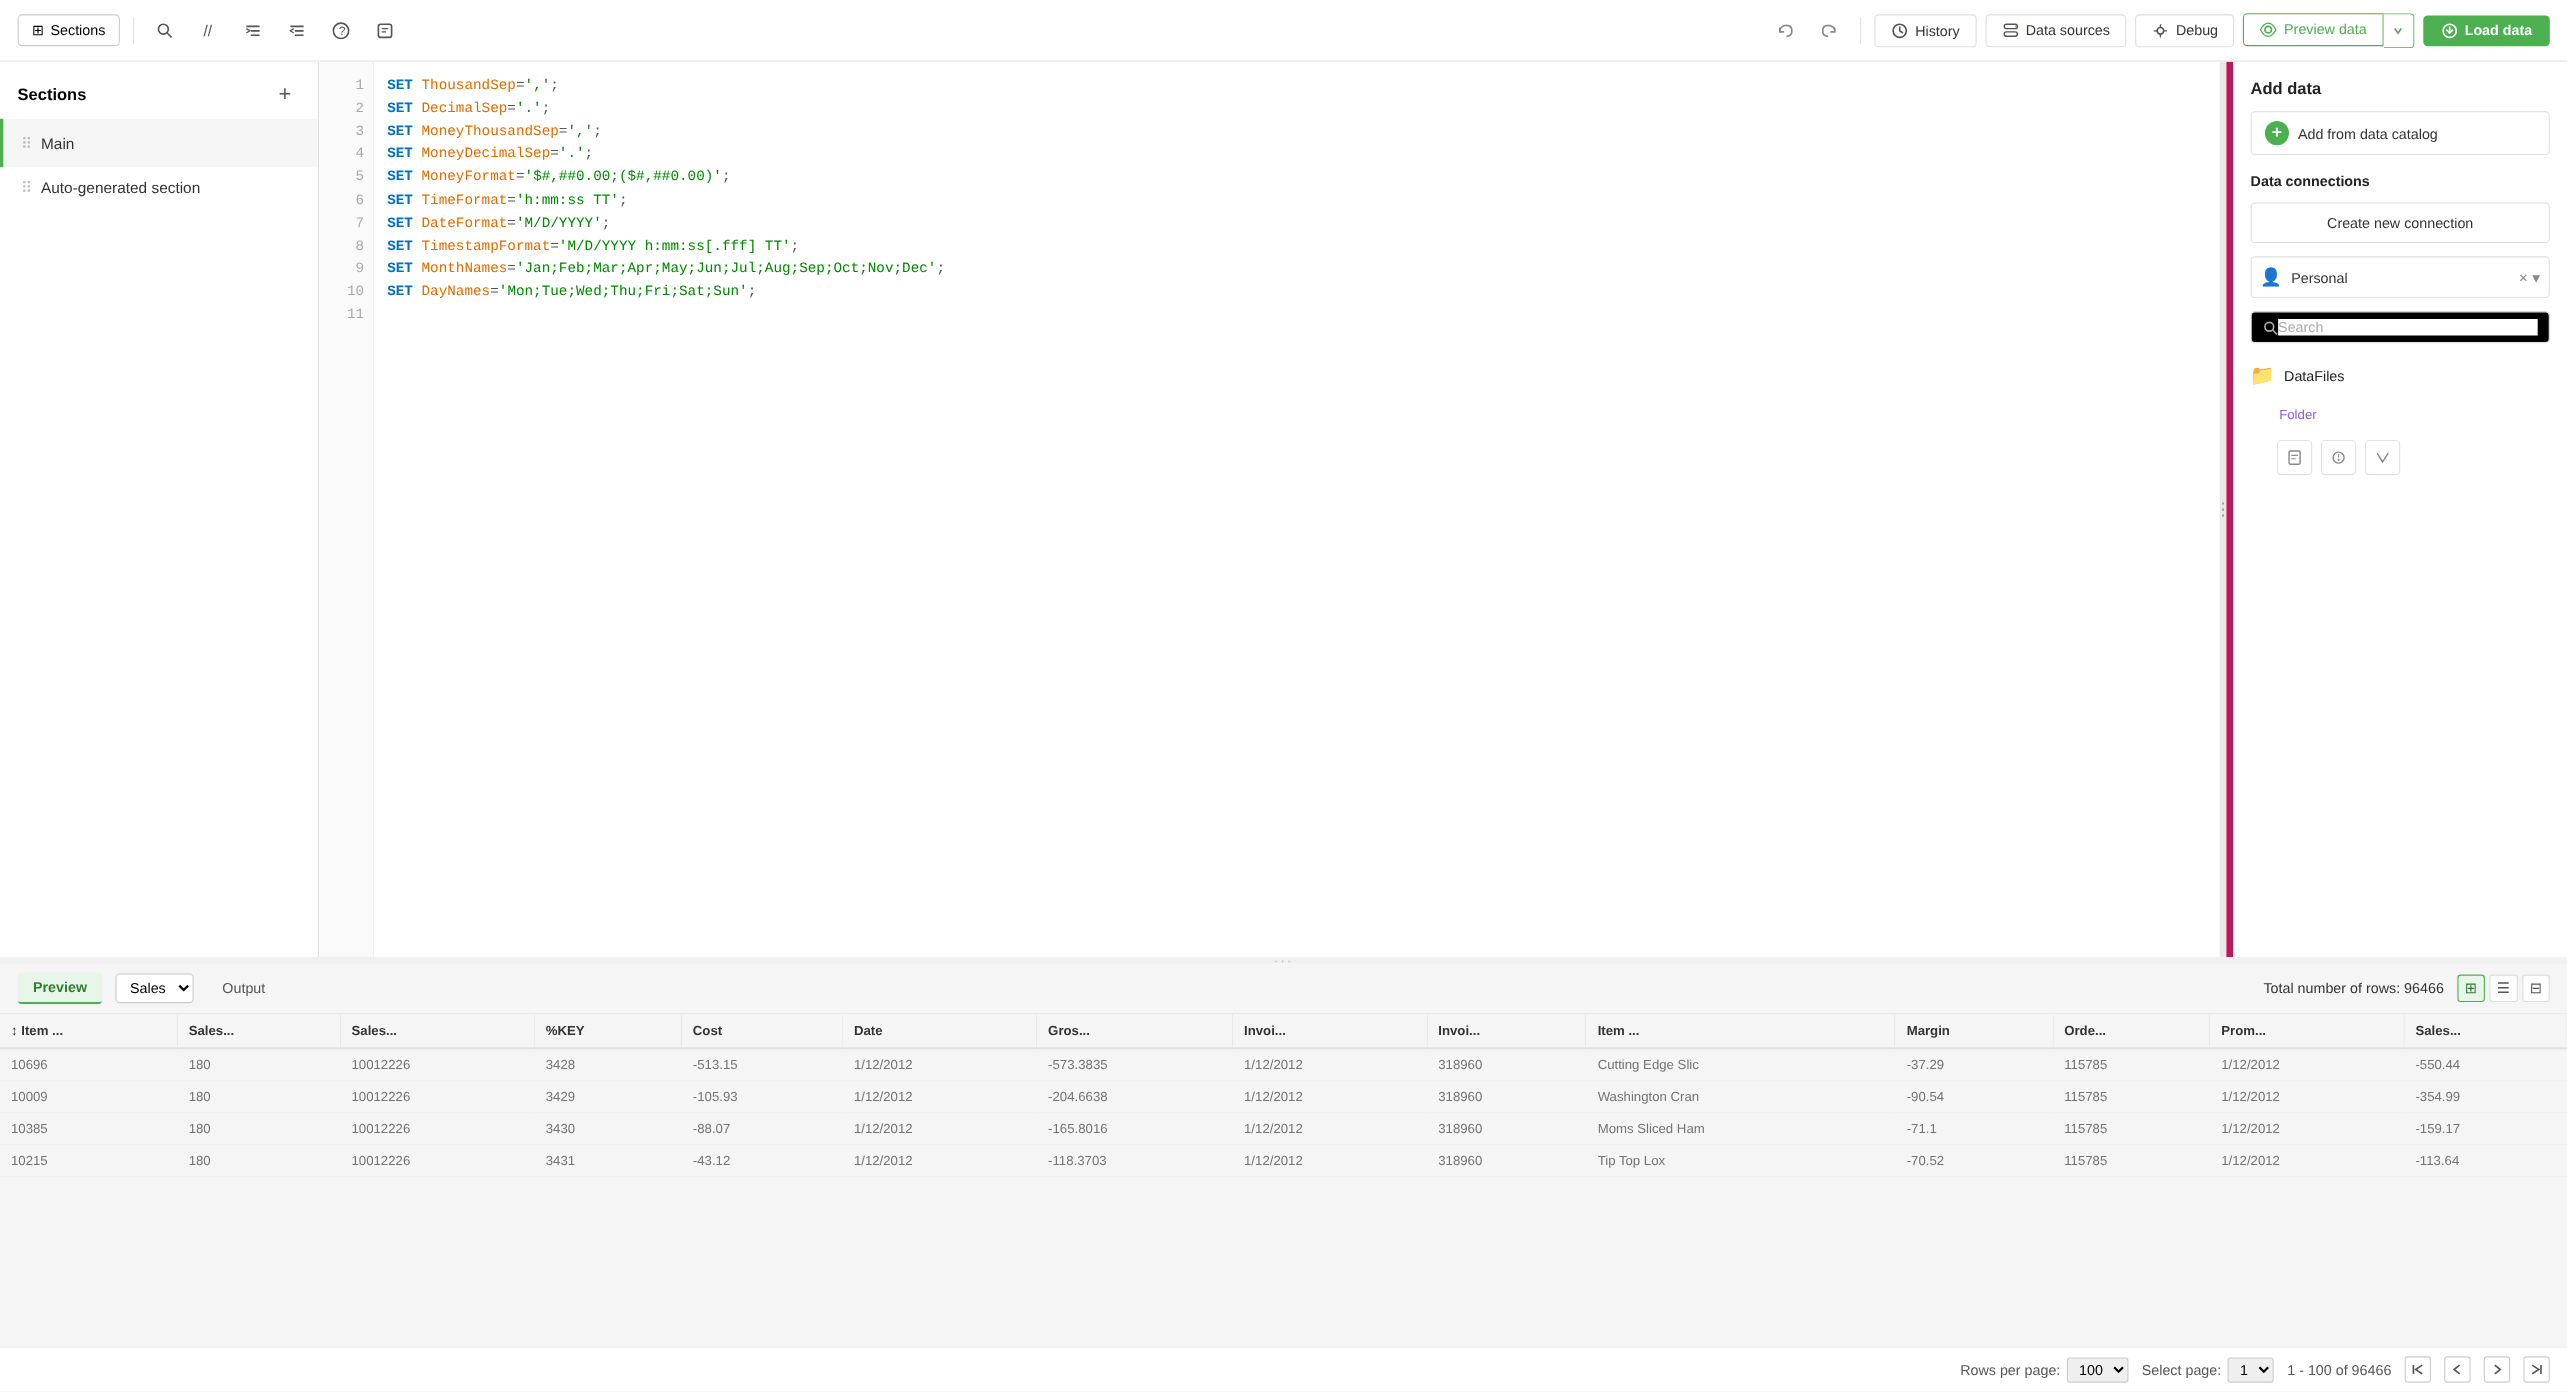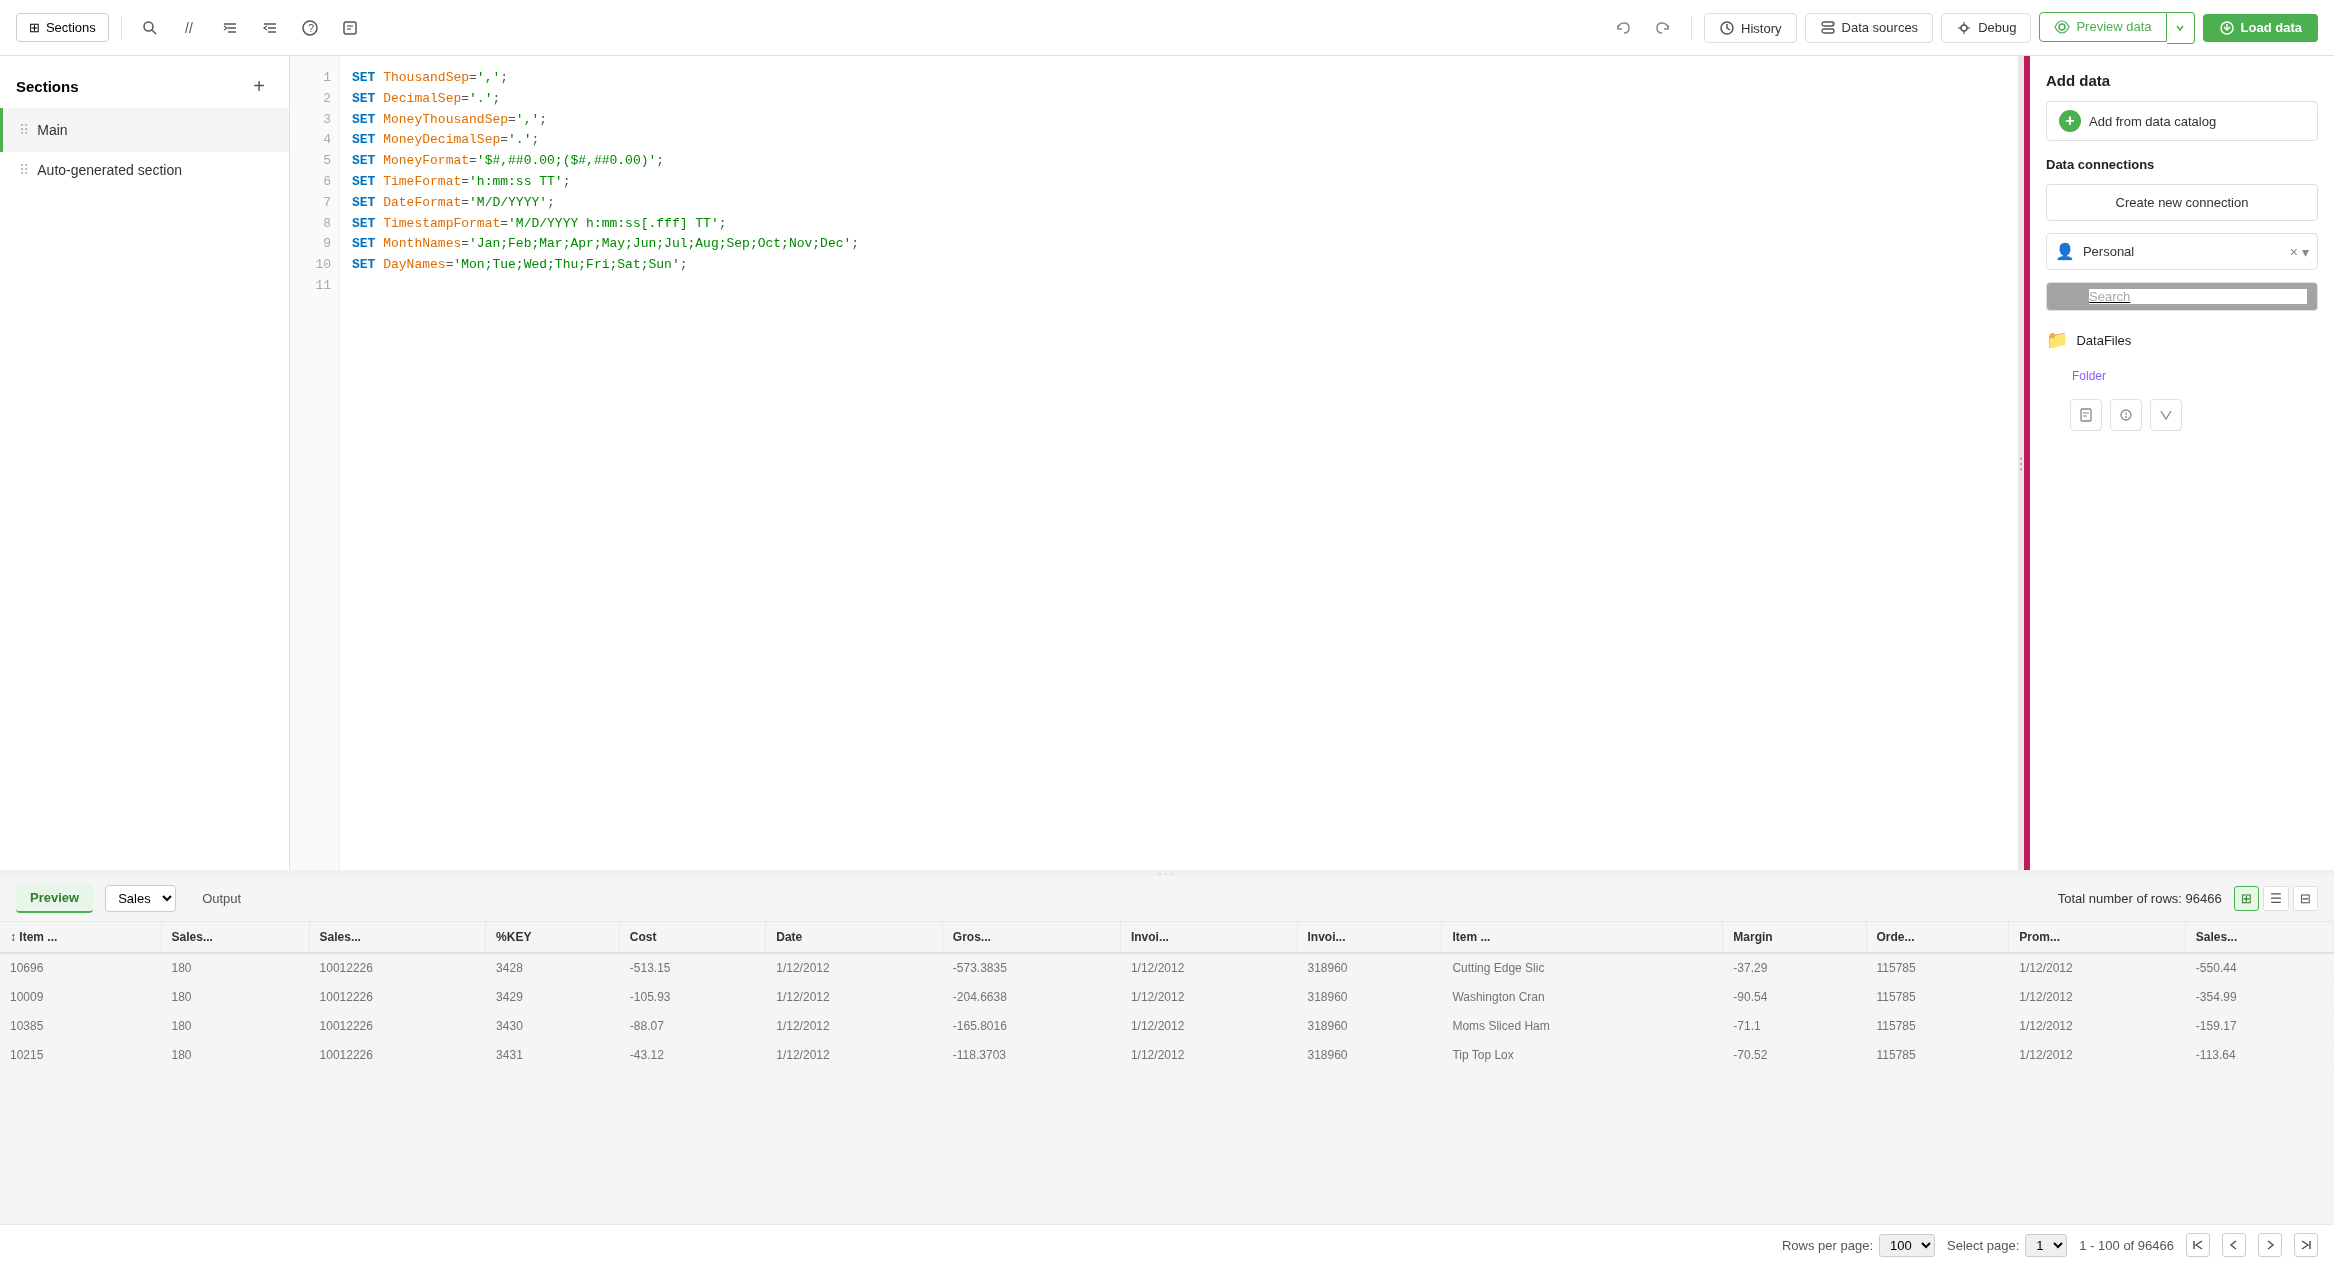--- a/index.html
+++ b/index.html
@@ -122,22 +122,22 @@
       background: #fff; cursor: pointer; font-size: 13px; color: #333; text-align: center;
     }
     .personal-row {
       display: flex; align-items: center; gap: 8px; padding: 8px;
       border: 1px solid #e0e0e0; border-radius: 4px;
     }
     .personal-icon { font-size: 16px; color: #888; }
     .personal-label { flex: 1; font-size: 13px; color: #333; }
     .personal-actions { display: flex; gap: 4px; }
     .search-box {
-      display: flex; align-items: center; gap: 18px; padding: 6px 10px;
-      border: 1px solid #e0e0e0; border-radius: 4px; background: #a3a3a3; text-decoration: underline;
+      display: flex; align-items: center; gap: 0; padding: 6px 10px;
+      border: 1px solid #e0e0e0; border-radius: 4px; background: #000000;
     }
     .search-input { border: none; outline: none; font-size: 13px; flex: 1; color: #333; }
     .search-input::placeholder { color: #aaa; }
     .datafiles-row {
       display: flex; align-items: center; gap: 8px; padding: 6px 0;
     }
     .folder-icon { font-size: 18px; color: #f0a500; }
     .datafiles-label { font-size: 13px; font-weight: 500; color: #222; }
     .folder-label { font-size: 12px; color: #8b5cf6; margin-left: 26px; }
     .file-actions { display: flex; gap: 8px; margin-left: 24px; margin-top: 4px; }

